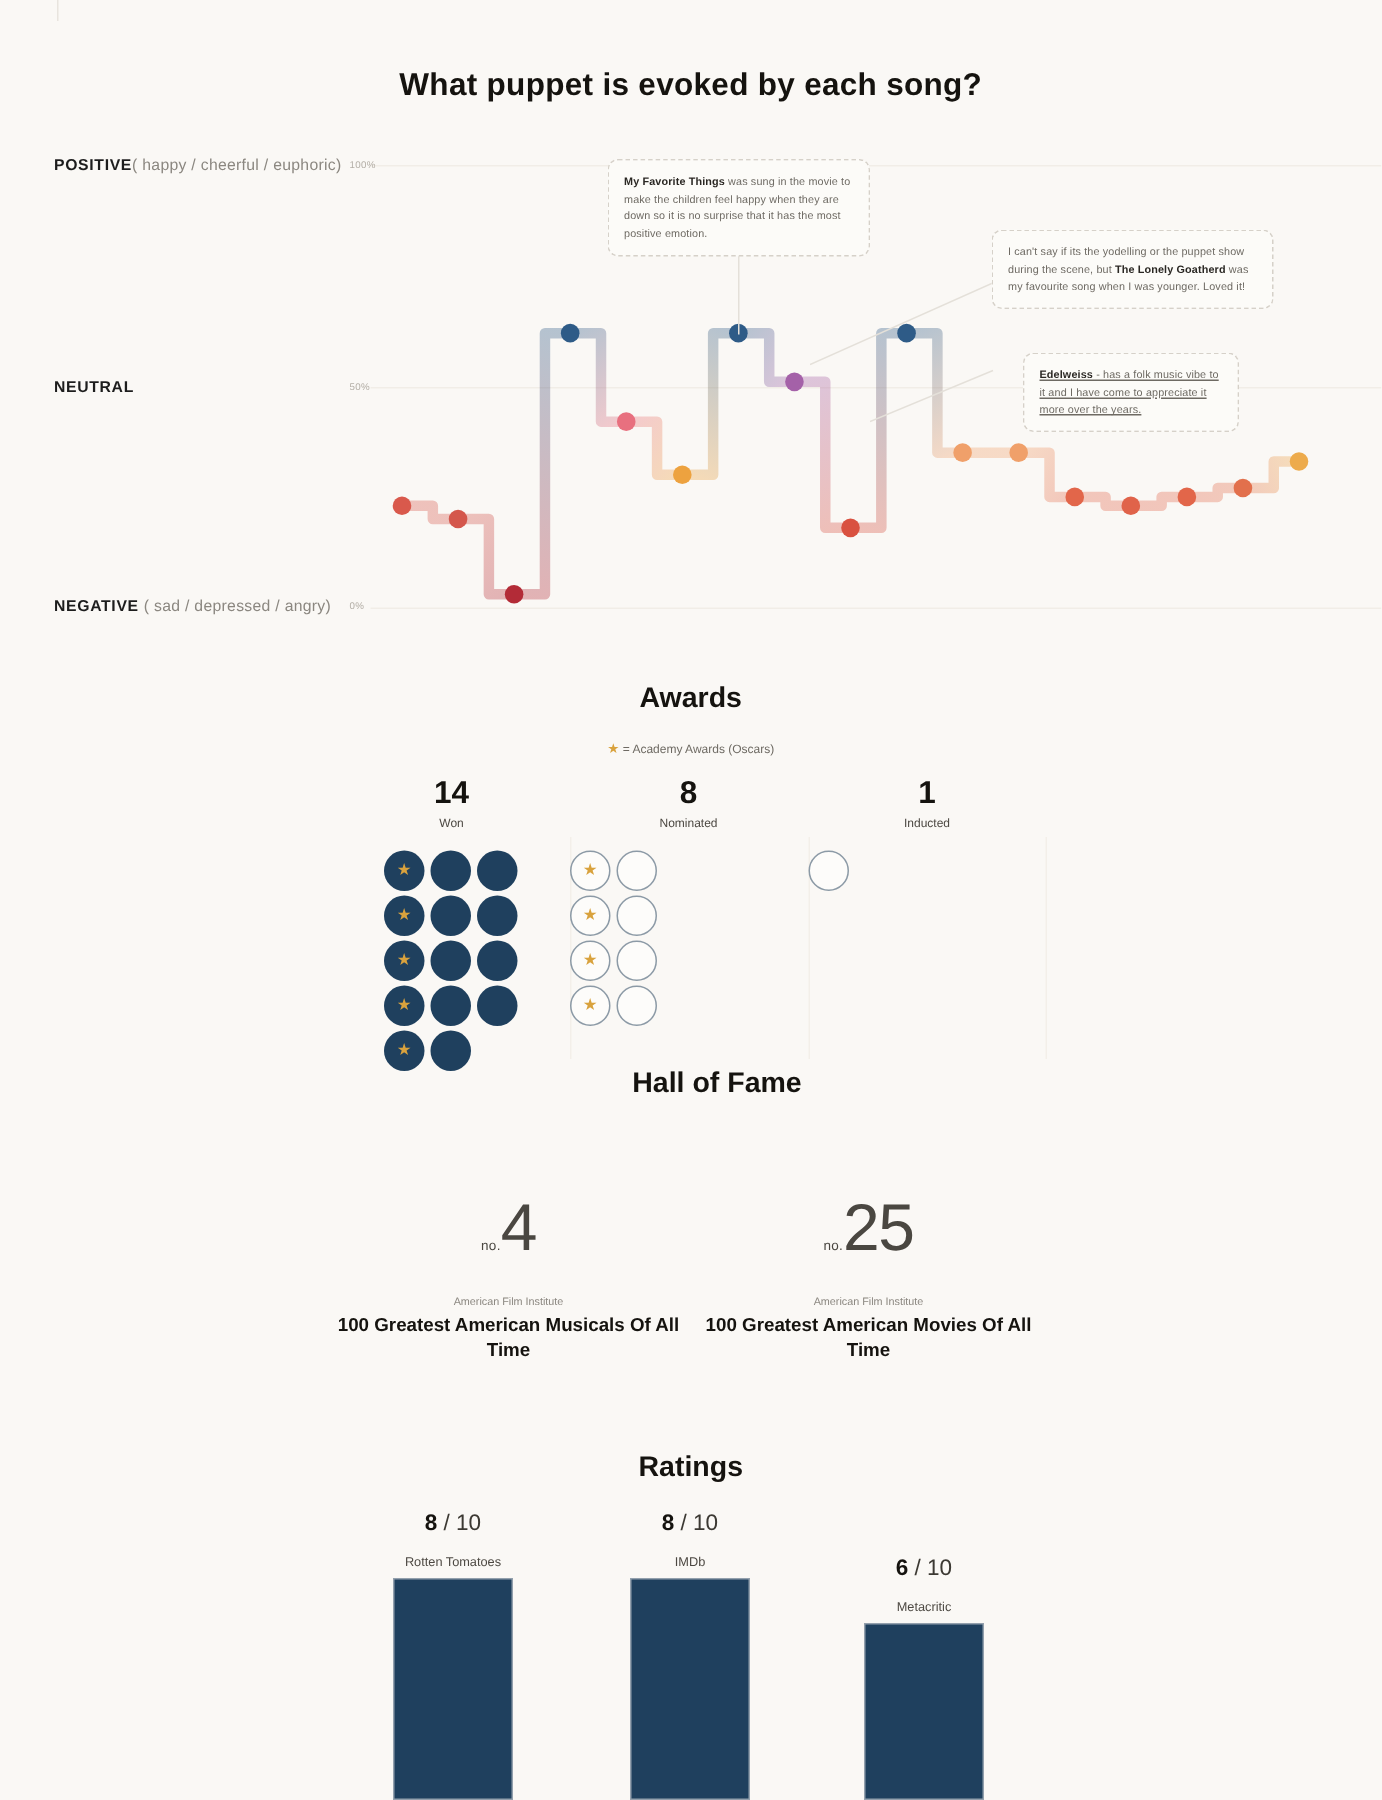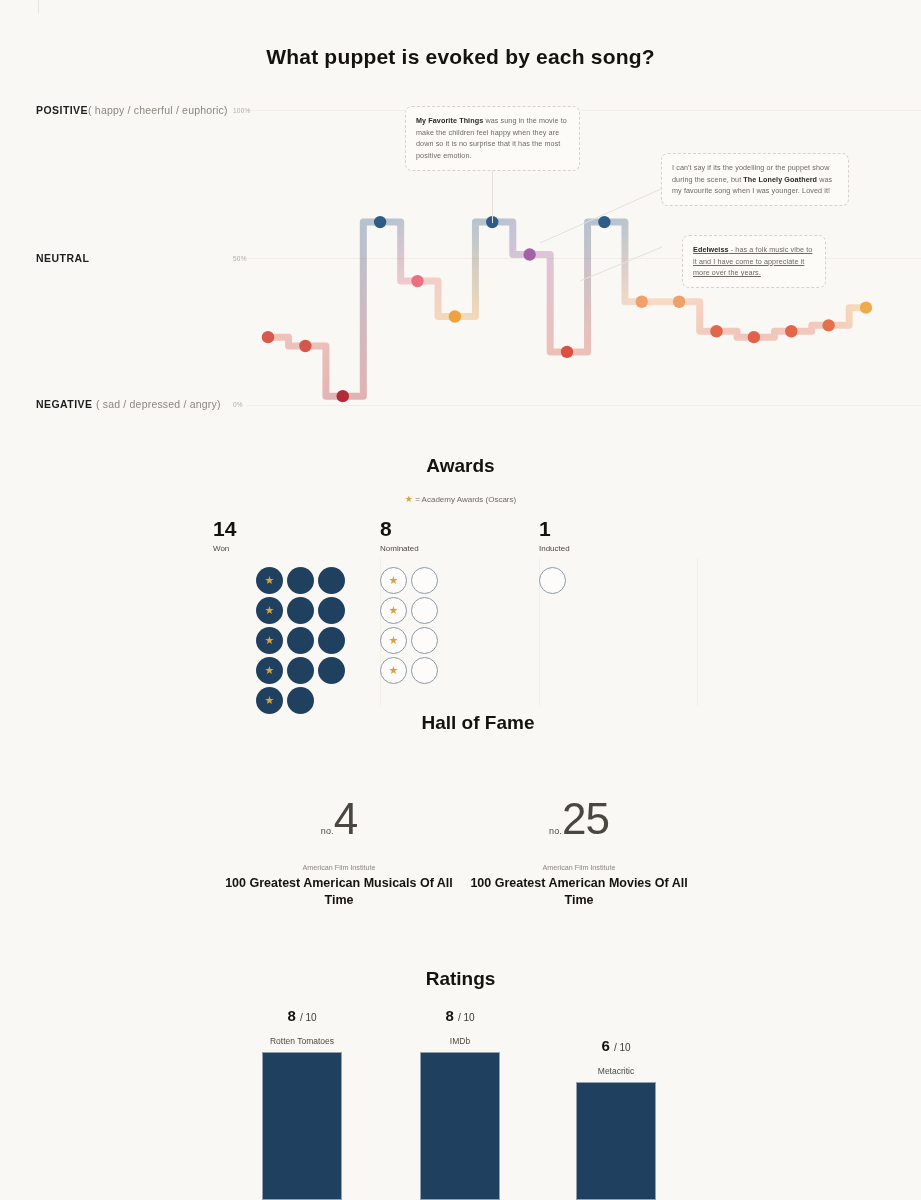--- a/index.html
+++ b/index.html
@@ -46,21 +46,21 @@
   .annot b { color: #2a2723; font-weight: 700; }
   .leader { position: absolute; background: #e4e0d9; }
 
   
   #awards { position: absolute; left: 0; top: 450px; width: 921px; height: 280px; }
   .legend-row {
     position: absolute; left: 0; top: 44px; width: 921px; text-align: center;
     font-size: 8px; color: #6e6a63;
   }
   .legend-row .star { color: #d9a23d; font-size: 9px; }
-  .award-col { position: absolute; top: 68px; text-align: left; }
+  .award-col { position: absolute; top: 68px; text-align: center; }
   .award-num { font-size: 21px; font-weight: 700; color: #15130f; line-height: 1; }
   .award-lbl { font-size: 8px; color: #4c4842; margin-top: 5px; }
   .dot-grid { margin-top: 14px; display: grid; grid-template-columns: repeat(3, 28px); gap: 3px; }
   .dot-grid.two { grid-template-columns: repeat(2, 28px); }
   .dot-grid.one { grid-template-columns: repeat(1, 28px); }
   .adot {
     width: 27px; height: 27px; border-radius: 50%;
     display: flex; align-items: center; justify-content: center;
     font-size: 11px; line-height: 1;
   }
@@ -75,21 +75,21 @@
   .hof-rank { color: #4a4741; line-height: 1; white-space: nowrap; }
   .hof-rank .no { font-size: 9px; font-weight: 400; vertical-align: baseline; letter-spacing: .2px; }
   .hof-rank .val { font-size: 44px; font-weight: 400; letter-spacing: -1px; }
   .hof-org { font-size: 7.2px; color: #8b8780; margin-top: 22px; }
   .hof-name { font-size: 12.5px; font-weight: 700; color: #15130f; margin-top: 3px; line-height: 1.35; }
 
   
   #ratings { position: absolute; left: 0; top: 962px; width: 921px; height: 238px; }
   .rate-col { position: absolute; bottom: 0; text-align: center; }
   .rate-score { font-size: 15px; font-weight: 700; color: #15130f; line-height: 1; }
-  .rate-score .den { font-size: 10px; font-weight: 400; color: #3c3933; }
+  .rate-score .den { font-size: 15px; font-weight: 400; color: #3c3933; }
   .rate-src { font-size: 8.5px; color: #4c4842; margin-top: 13px; }
   .rate-bar { background: #1f405e; border: 1px solid #93a0ad; width: 100%; margin-top: 6px; }
 </style>
 </head>
 <body>
 
 <div id="page">
 
   <div class="top-tick"></div>
 

